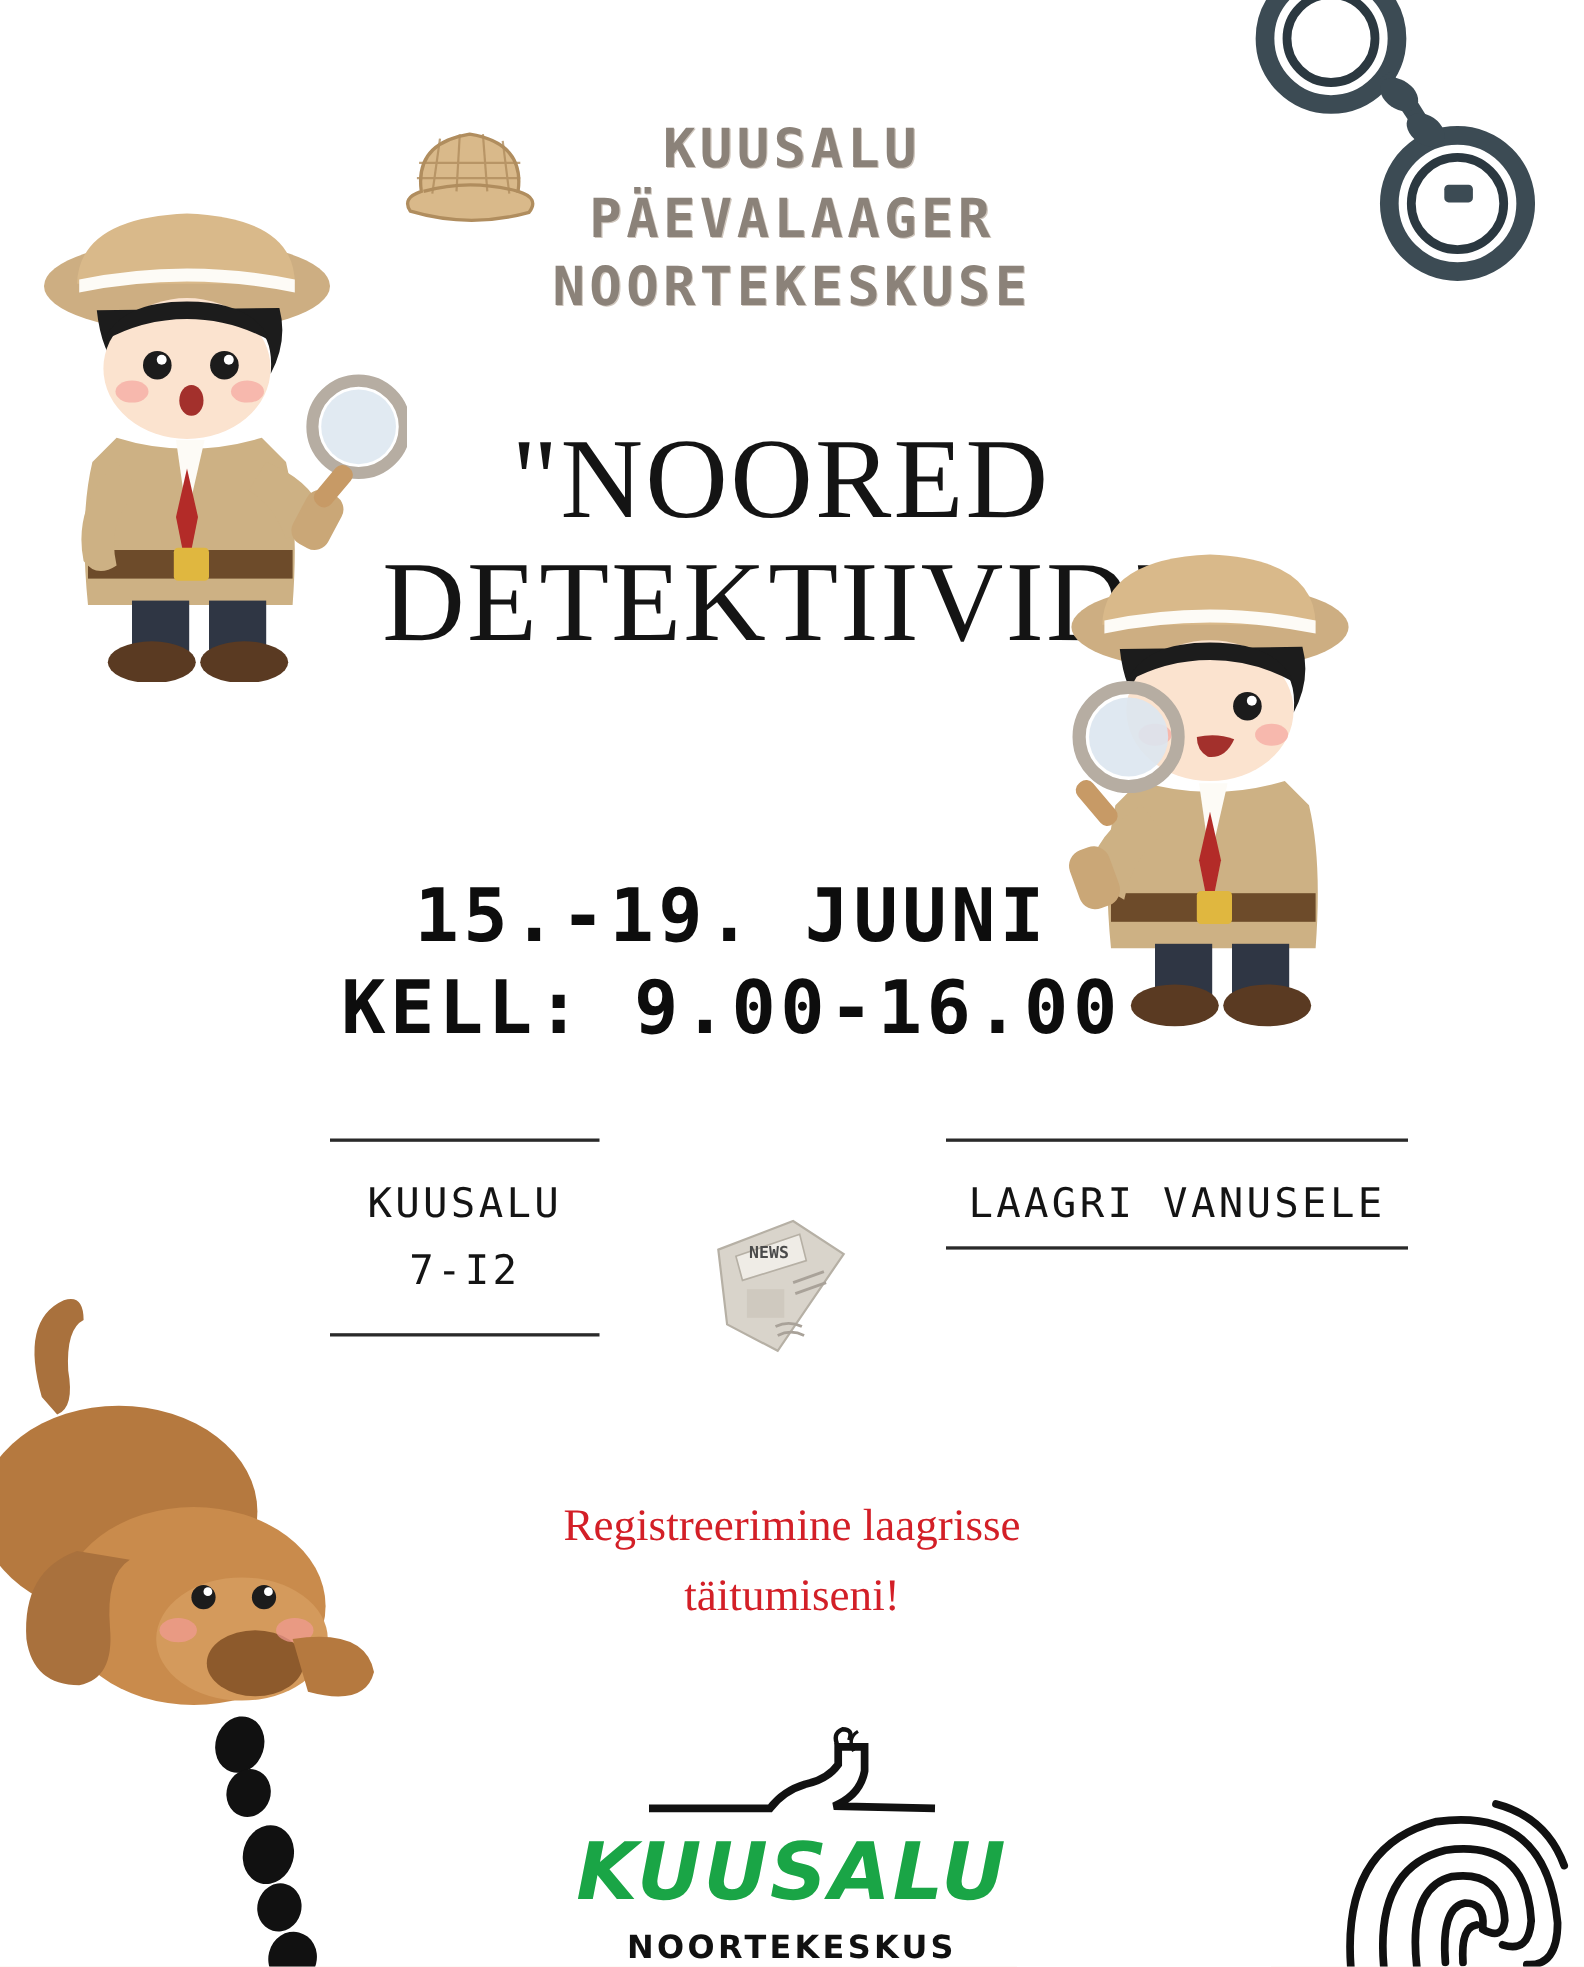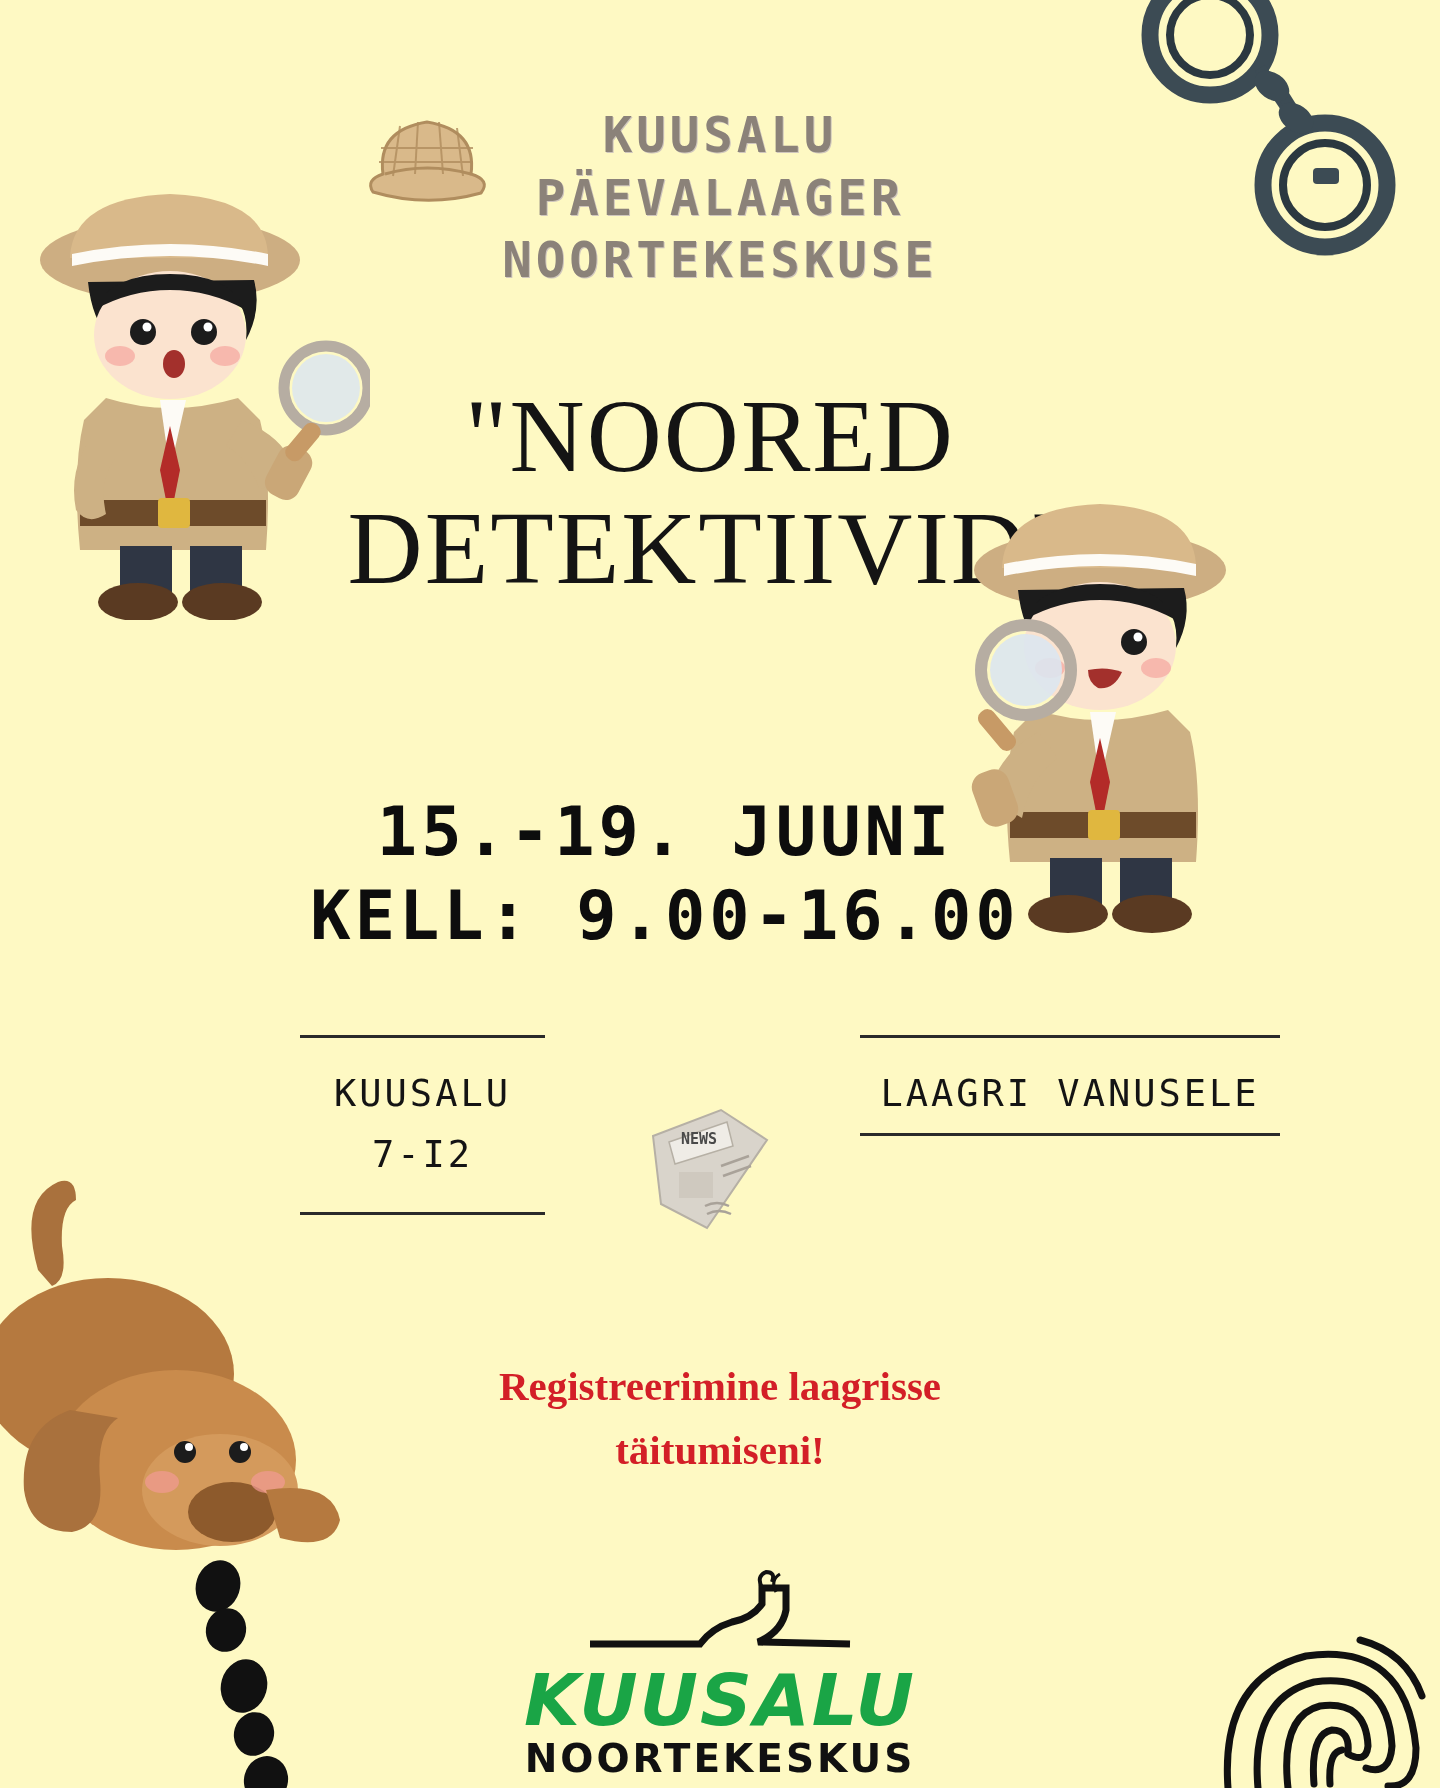--- a/index.html
+++ b/index.html
@@ -11,21 +11,21 @@
     height: 1788px;
     background: #fdeee2;
     font-family: "Liberation Sans", sans-serif;
     position: relative;
     overflow: hidden;
   }
 
   .poster {
     position: absolute;
     inset: 0;
-    background: #fef9c3;
+    background: #ffffff;
   }
 
   
   .header-title {
     position: absolute;
     left: 440px;
     top: 105px;
     width: 560px;
     text-align: center;
     font-family: "DejaVu Sans Mono", monospace;
@@ -114,21 +114,21 @@
   .registration {
     position: absolute;
     left: 260px;
     top: 1355px;
     width: 920px;
     text-align: center;
     font-family: "Liberation Serif", serif;
     font-size: 41px;
     line-height: 1.55;
     color: #d31f27;
-    font-weight: bold;
+    font-weight: normal;
   }
 
   
   .logo {
     position: absolute;
     left: 500px;
     top: 1570px;
     width: 440px;
     text-align: center;
   }
@@ -137,24 +137,24 @@
     font-weight: bold;
     font-style: italic;
     font-size: 72px;
     color: #1aa546;
     letter-spacing: 2px;
     line-height: 1;
   }
   .logo-sub {
     font-family: "DejaVu Sans", sans-serif;
     font-weight: bold;
-    font-size: 39px;
+    font-size: 29px;
     color: #111;
     letter-spacing: 3px;
-    margin-top: 0;
+    margin-top: 16px;
   }
 
   
   .art { position: absolute; }
   #detective-left { left: 10px; top: 170px; width: 360px; height: 450px; }
   #detective-right { left: 930px; top: 470px; width: 340px; height: 470px; }
   #hat-icon { left: 355px; top: 100px; width: 145px; height: 120px; }
   #handcuffs { right: 10px; top: -10px; width: 310px; height: 300px; }
   #dog { left: -20px; top: 1160px; width: 370px; height: 430px; }
   #fingerprint { right: 0px; bottom: 0px; width: 230px; height: 240px; }

